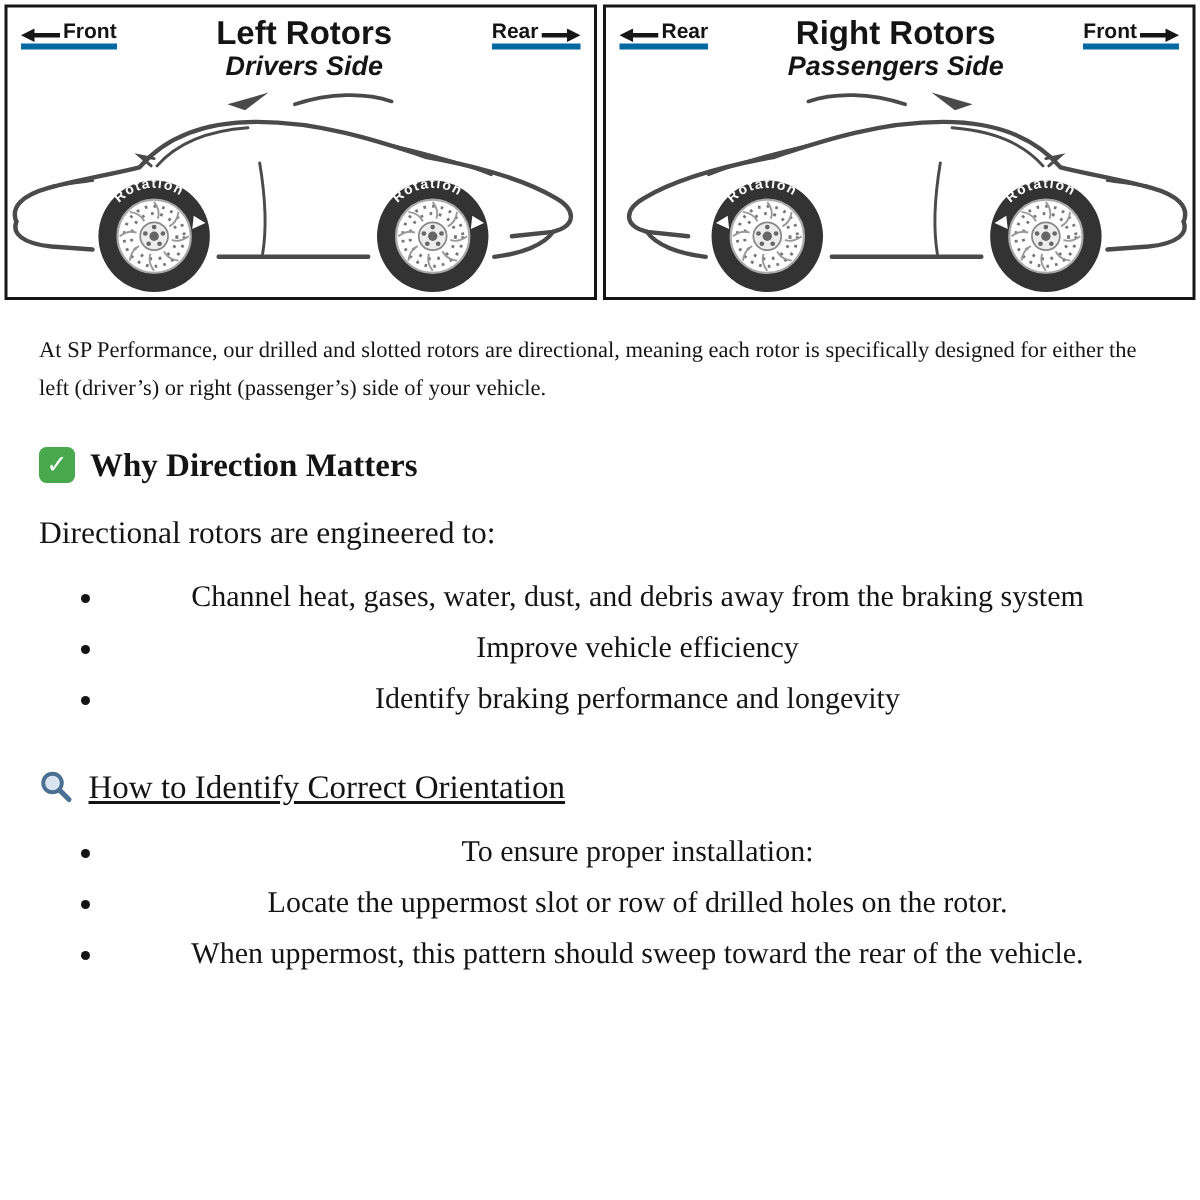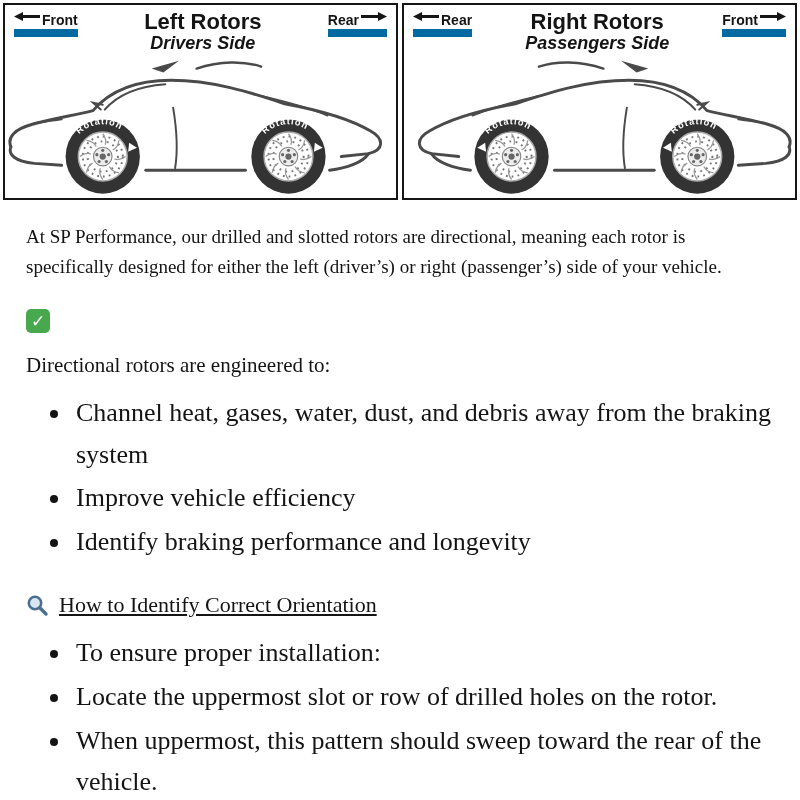--- a/index.html
+++ b/index.html
@@ -18,50 +18,51 @@
     overflow: hidden;
   }
   .panel-header {
     display: flex;
     justify-content: space-between;
     align-items: flex-start;
     padding: 5px 9px 0 9px;
     font-family: "Liberation Sans", sans-serif;
   }
   .dir-label {
-    display: flex; align-items: flex-start; gap: 2px;
+    display: flex; align-items: flex-end; gap: 2px;
     font-weight: 700; font-size: 14px;
-    border-bottom: 8px solid #0369a1;
+    border-bottom: 4px solid #0369a1;
     padding-bottom: 1px;
     margin-top: 2px;
   }
   .title-block { text-align: center; line-height: 1.05; }
   .panel-title { font-weight: 700; font-size: 22px; }
   .panel-subtitle { font-weight: 700; font-style: italic; font-size: 18px; margin-top: 1px; }
   .car-svg { width: 100%; display: block; margin-top: -4px; }
 
   
   .content { padding: 6px 26px 10px 26px; }
   .intro {
-    font-size: 19px;
+    font-size: 15px;
     line-height: 1.62;
     margin: 16px 0 10px 0;
   }
   .section-title {
     display: flex; align-items: center; gap: 10px;
     font-size: 22px; font-weight: 700;
     margin: 26px 0 6px 0;
   }
   .section-title.light { font-weight: 400; margin-top: 30px; text-decoration: underline; }
   .lead { font-size: 21px; margin: 20px 0 4px 0; }
   ul.bullets {
     margin: 14px 0 6px 0;
     padding-left: 46px;
-    font-size: 26px;
+    font-size: 20px;
     line-height: 1.6;
+    text-align: center;
   }
   ul.bullets li { padding-left: 4px; margin: 2px 0; }
 
   .check-icon {
     width: 24px; height: 24px;
     background: #47a84d;
     border-radius: 5px;
     display: inline-flex; align-items: center; justify-content: center;
     color: #fff; font-size: 17px; font-weight: 700;
     font-family: "DejaVu Sans", sans-serif;
@@ -192,20 +193,21 @@
     </svg>
   </div>
 </div>
 
 <div class="content">
 
   <p class="intro">At SP Performance, our drilled and slotted rotors are directional, meaning each rotor is specifically designed for either the left (driver’s) or right (passenger’s) side of your vehicle.</p>
 
   <div class="section-title">
     <span class="check-icon">✓</span>
+    <span>Why Direction Matters</span>
   </div>
 
   <p class="lead">Directional rotors are engineered to:</p>
 
   <ul class="bullets">
     <li>Channel heat, gases, water, dust, and debris away from the braking system</li>
     <li>Improve vehicle efficiency</li>
     <li>Identify braking performance and longevity</li>
   </ul>
 

